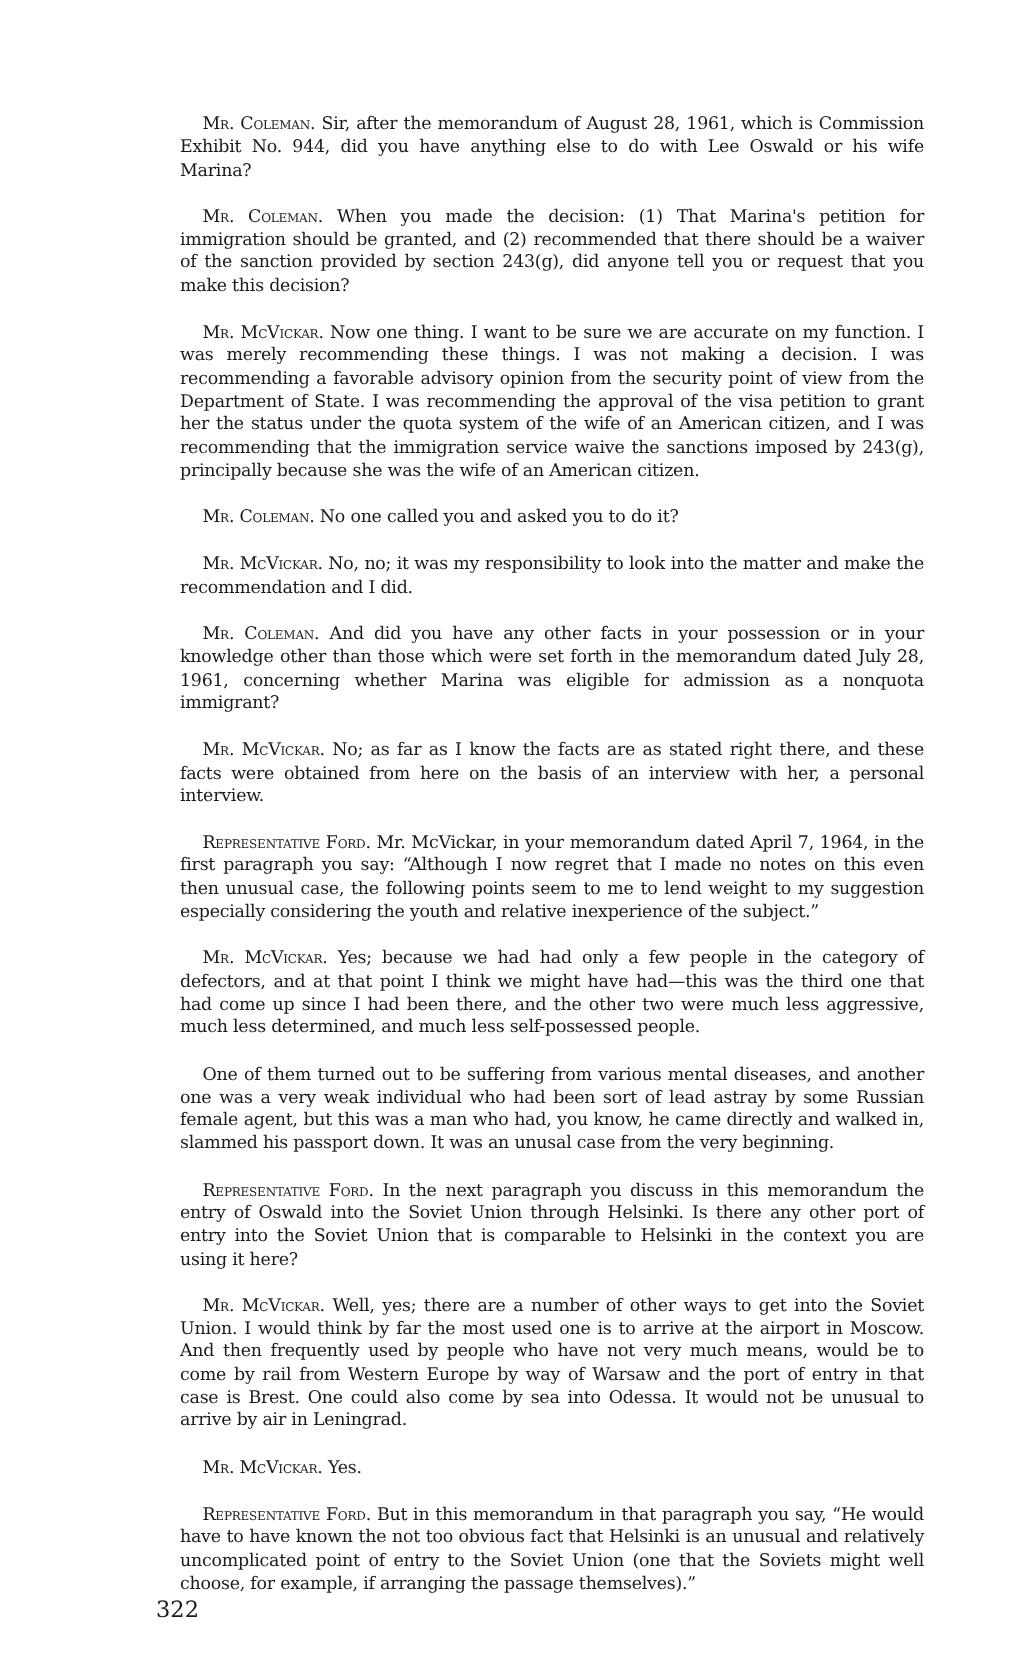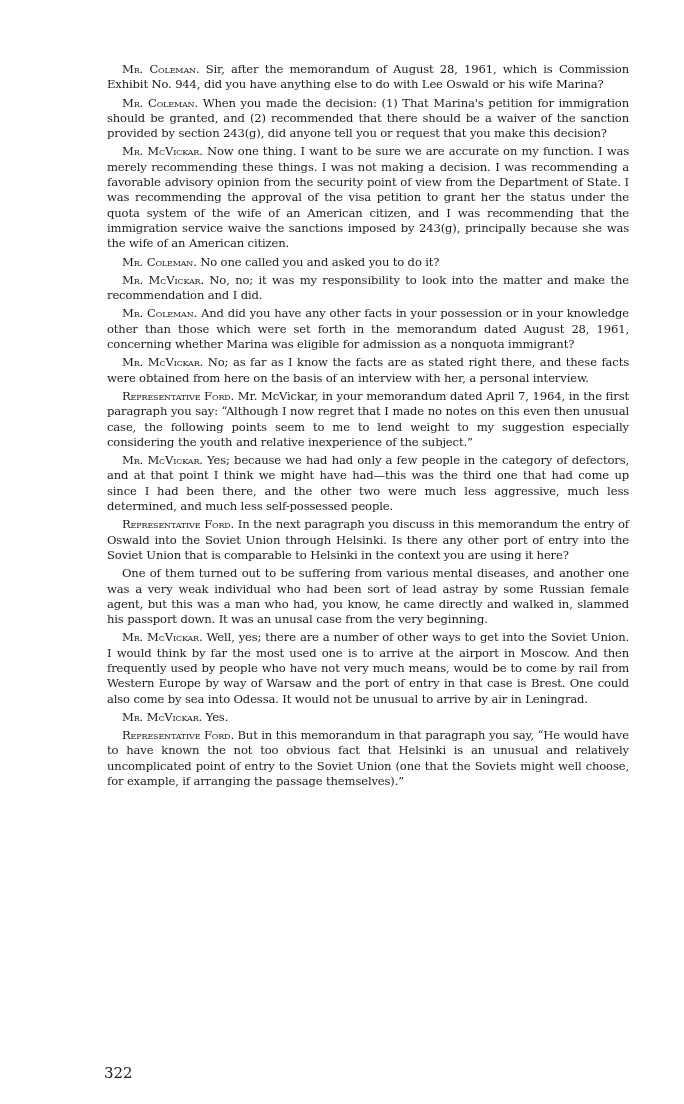--- a/index.html
+++ b/index.html
@@ -3,41 +3,41 @@
 <meta charset="utf-8">
 <style>
   html, body { margin:0; padding:0; background:#ffffff; }
   body { width:684px; height:1104px; position:relative; overflow:hidden; }
   .page {
     position:absolute; left:104px; top:59px; width:528px;
     font-family:"DejaVu Serif","Liberation Serif",serif;
     font-size:11.6px; line-height:15.3px; color:#1a1a1a;
     letter-spacing:-0.15px;
   }
-  .para { margin:3px; text-indent:15px; text-align:justify; hyphens:manual; }
+  .para { margin:16px; text-indent:15px; text-align:justify; hyphens:manual; }
   .speaker { font-variant:small-caps; }
   .page-number {
     position:absolute; left:104px; top:1064px;
     font-family:"DejaVu Serif","Liberation Serif",serif;
     font-size:15px; color:#1a1a1a;
   }
 </style>
 </head>
 <body>
 
 <div class="page">
   <p class="para"><span class="speaker">Mr. Coleman.</span><span> Sir, after the memorandum of August 28, 1961, which is Commission Exhibit No. 944, did you have anything else to do with Lee Oswald or his wife Marina?</span></p>
   <p class="para"><span class="speaker">Mr. Coleman.</span><span> When you made the decision: (1) That Marina's petition for immigration should be granted, and (2) recommended that there should be a waiver of the sanction provided by section 243(g), did anyone tell you or request that you make this decision?</span></p>
   <p class="para"><span class="speaker">Mr. McVickar.</span><span> Now one thing. I want to be sure we are accurate on my function. I was merely recommending these things. I was not making a decision. I was recommending a favorable advisory opinion from the security point of view from the Department of State. I was recommending the approval of the visa petition to grant her the status under the quota system of the wife of an American citizen, and I was recommending that the immigration service waive the sanctions imposed by 243(g), principally because she was the wife of an American citizen.</span></p>
   <p class="para"><span class="speaker">Mr. Coleman.</span><span> No one called you and asked you to do it?</span></p>
   <p class="para"><span class="speaker">Mr. McVickar.</span><span> No, no; it was my responsibility to look into the matter and make the recommendation and I did.</span></p>
-  <p class="para"><span class="speaker">Mr. Coleman.</span><span> And did you have any other facts in your possession or in your knowledge other than those which were set forth in the memorandum dated August 28, 1961, concerning whether Marina was eligible for admission as a nonquota immigrant?</span></p>
+  <p class="para"><span class="speaker">Mr. Coleman.</span><span> And did you have any other facts in your possession or in your knowledge other than those which were set forth in the memorandum dated July 28, 1961, concerning whether Marina was eligible for admission as a nonquota immigrant?</span></p>
   <p class="para"><span class="speaker">Mr. McVickar.</span><span> No; as far as I know the facts are as stated right there, and these facts were obtained from here on the basis of an interview with her, a personal interview.</span></p>
   <p class="para"><span class="speaker">Representative Ford.</span><span> Mr. McVickar, in your memorandum dated April 7, 1964, in the first paragraph you say: “Although I now regret that I made no notes on this even then unusual case, the following points seem to me to lend weight to my suggestion especially considering the youth and relative inexperience of the subject.”</span></p>
   <p class="para"><span class="speaker">Mr. McVickar.</span><span> Yes; because we had had only a few people in the category of defectors, and at that point I think we might have had—this was the third one that had come up since I had been there, and the other two were much less aggressive, much less determined, and much less self-possessed people.</span></p>
+  <p class="para"><span class="speaker"></span><span>One of them turned out to be suffering from various mental diseases, and another one was a very weak individual who had been sort of lead astray by some Russian female agent, but this was a man who had, you know, he came directly and walked in, slammed his passport down. It was an unusal case from the very beginning.</span></p>
   <p class="para"><span class="speaker">Representative Ford.</span><span> In the next paragraph you discuss in this memorandum the entry of Oswald into the Soviet Union through Helsinki. Is there any other port of entry into the Soviet Union that is comparable to Helsinki in the context you are using it here?</span></p>
-  <p class="para"><span class="speaker"></span><span>One of them turned out to be suffering from various mental diseases, and another one was a very weak individual who had been sort of lead astray by some Russian female agent, but this was a man who had, you know, he came directly and walked in, slammed his passport down. It was an unusal case from the very beginning.</span></p>
   <p class="para"><span class="speaker">Mr. McVickar.</span><span> Well, yes; there are a number of other ways to get into the Soviet Union. I would think by far the most used one is to arrive at the airport in Moscow. And then frequently used by people who have not very much means, would be to come by rail from Western Europe by way of Warsaw and the port of entry in that case is Brest. One could also come by sea into Odessa. It would not be unusual to arrive by air in Leningrad.</span></p>
   <p class="para"><span class="speaker">Mr. McVickar.</span><span> Yes.</span></p>
   <p class="para"><span class="speaker">Representative Ford.</span><span> But in this memorandum in that paragraph you say, “He would have to have known the not too obvious fact that Helsinki is an unusual and relatively uncomplicated point of entry to the Soviet Union (one that the Soviets might well choose, for example, if arranging the passage themselves).”</span></p>
 </div>
 
 <div class="page-number">322</div>
 
 </body></html>

